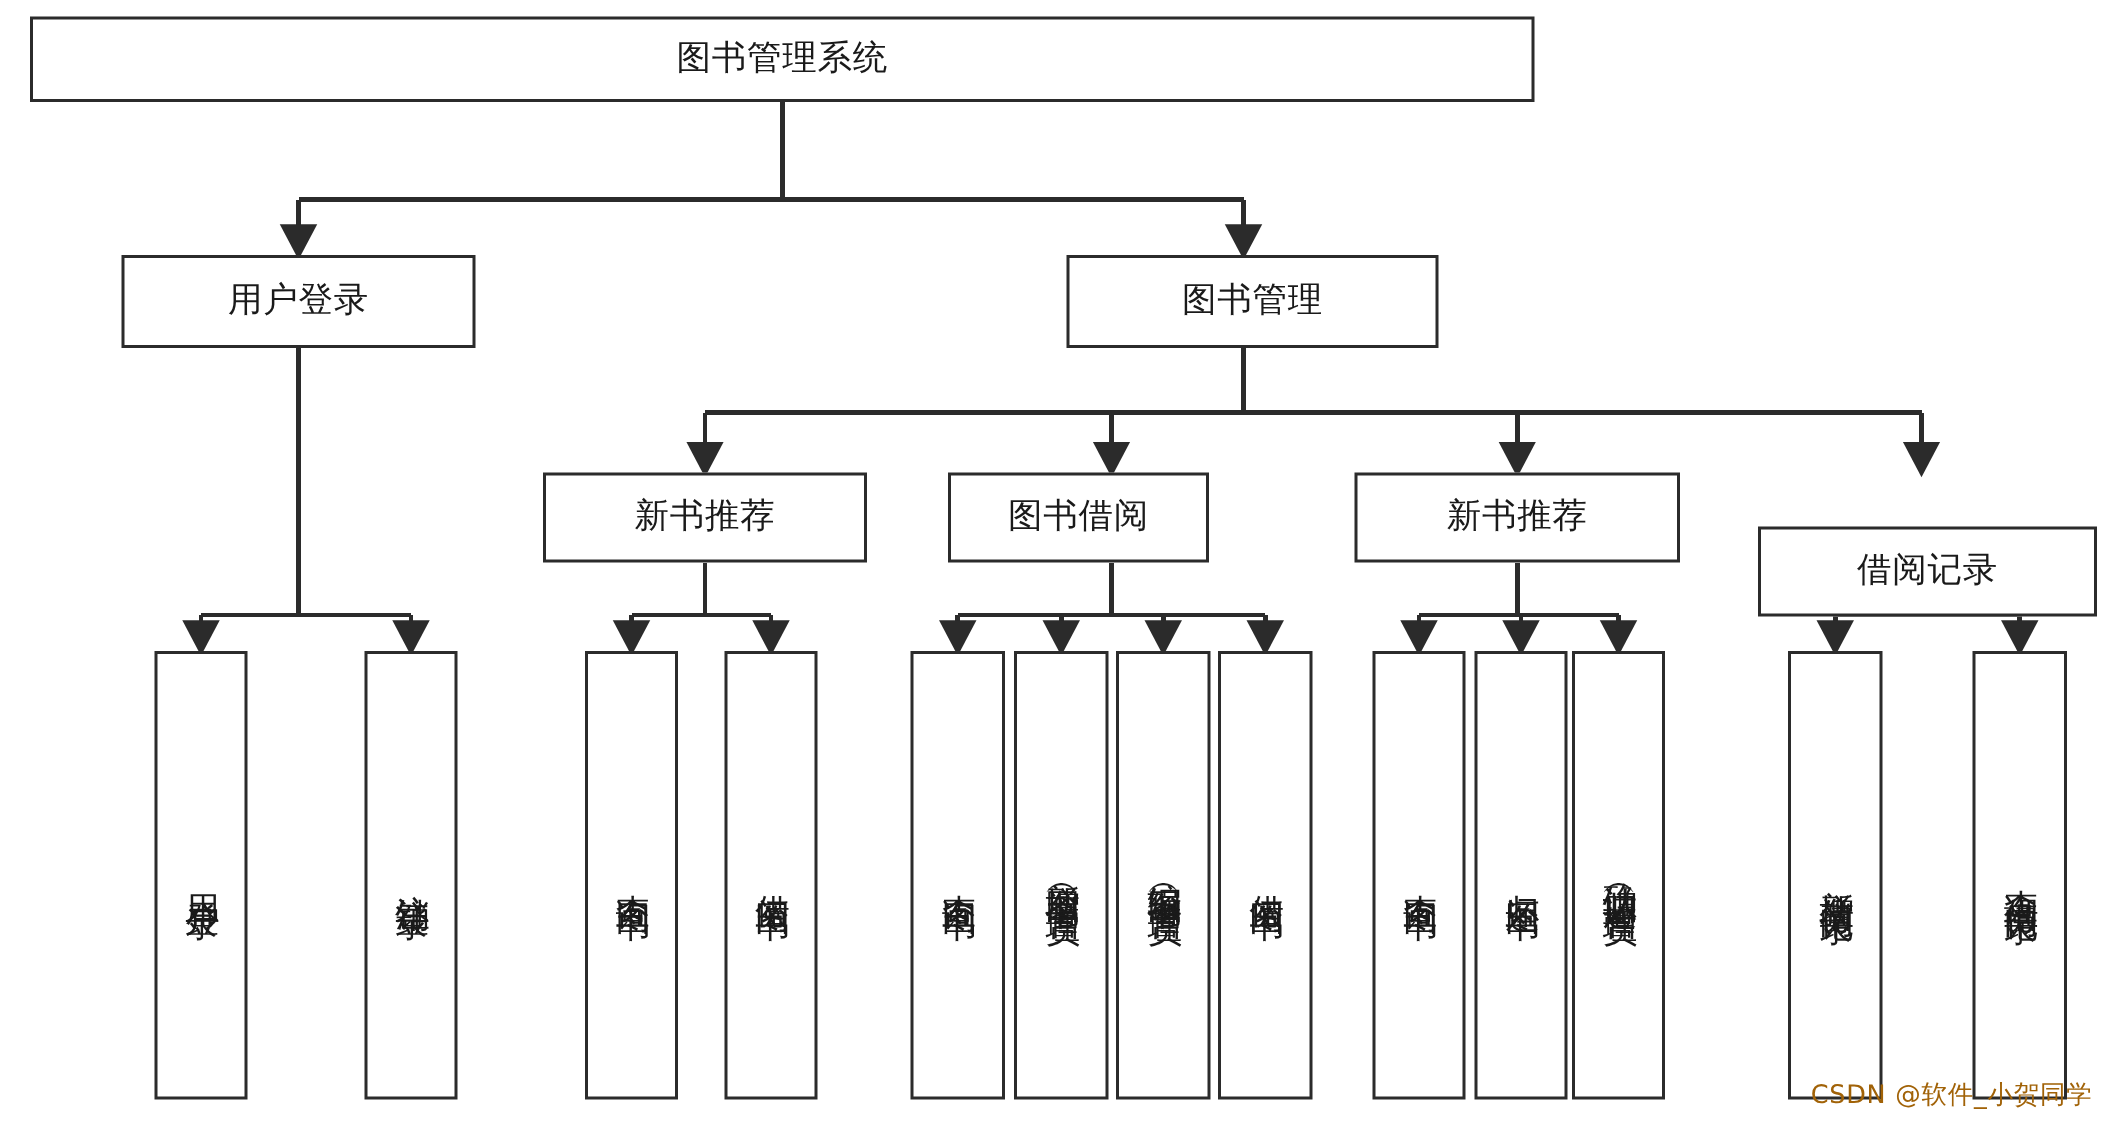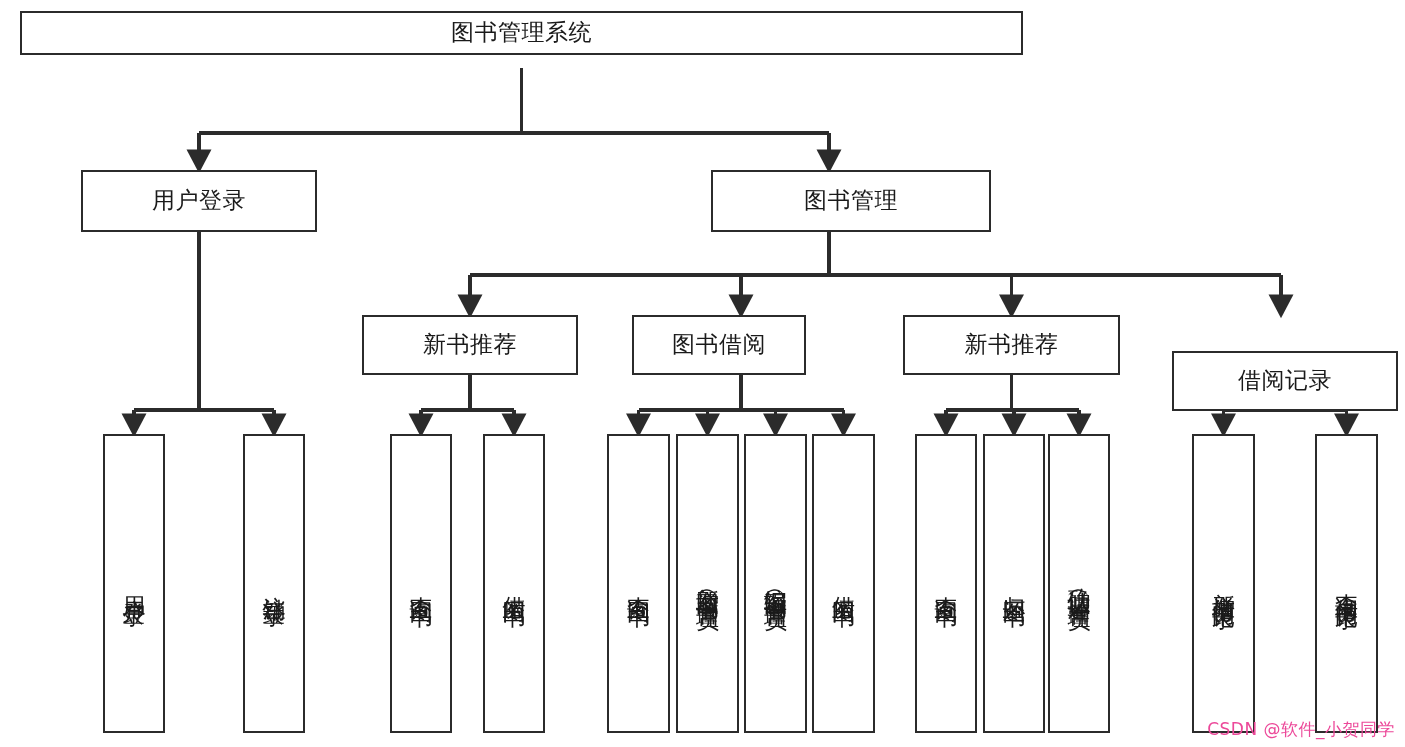--- a/index.html
+++ b/index.html
@@ -56,21 +56,21 @@
     letter-spacing: 3px;
     white-space: nowrap;
   }
   .node.root .label { font-size: 23px; }
 
   #watermark {
     position: absolute;
     right: 10px;
     bottom: 6px;
     font-size: 17px;
-    color: #ec4899;
+    color: #a16207;
     letter-spacing: 0.5px;
     white-space: nowrap;
     pointer-events: none;
   }
 </style>
 </head>
 <body>
 
 <div id="diagram-root">
 
@@ -111,27 +111,27 @@
         <path d="M1014 410 V425" marker-end="url(#arrow)"></path>
         <path d="M1079 410 V425" marker-end="url(#arrow)"></path>
         <path d="M1281 375 V410"></path>
         <path d="M1223.5 410 H1346.5"></path>
         <path d="M1223.5 410 V425" marker-end="url(#arrow)"></path>
         <path d="M1346.5 410 V425" marker-end="url(#arrow)"></path>
       </g>
   </svg>
 
   <div id="node-layer">
-      <div class="node horizontal root" style="left: 20px; top: 11px; width: 1003px; height: 44px;">
+      <div class="node horizontal root" style="left: 20px; top: 11px; width: 1003px; height: 57px;">
         <span class="label">图书管理系统</span>
       </div>
       <div class="node horizontal" style="left: 81px; top: 170px; width: 236px; height: 62px;">
         <span class="label">用户登录</span>
       </div>
-      <div class="node horizontal" style="left: 711px; top: 170px; width: 280px; height: 62px;">
+      <div class="node horizontal" style="left: 711px; top: 170px; width: 248px; height: 62px;">
         <span class="label">图书管理</span>
       </div>
       <div class="node horizontal" style="left: 362px; top: 315px; width: 216px; height: 60px;">
         <span class="label">新书推荐</span>
       </div>
       <div class="node horizontal" style="left: 632px; top: 315px; width: 174px; height: 60px;">
         <span class="label">图书借阅</span>
       </div>
       <div class="node horizontal" style="left: 903px; top: 315px; width: 217px; height: 60px;">
         <span class="label">新书推荐</span>

